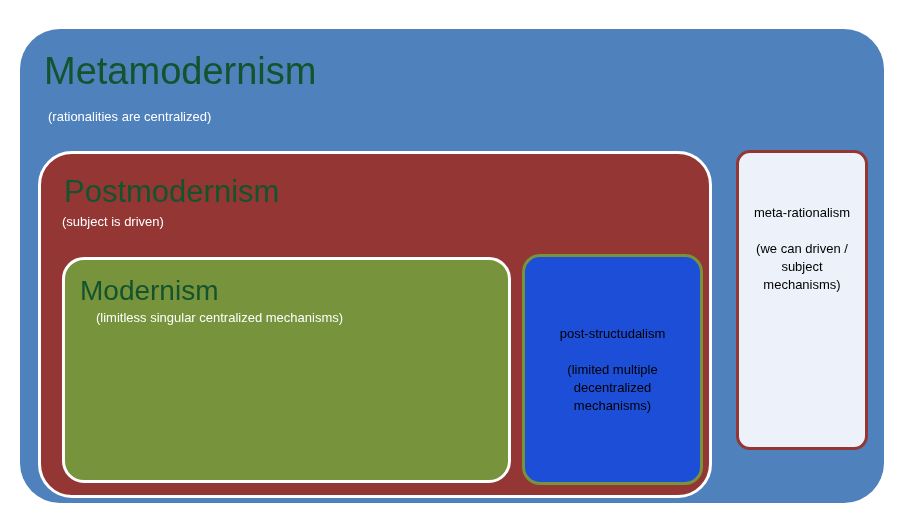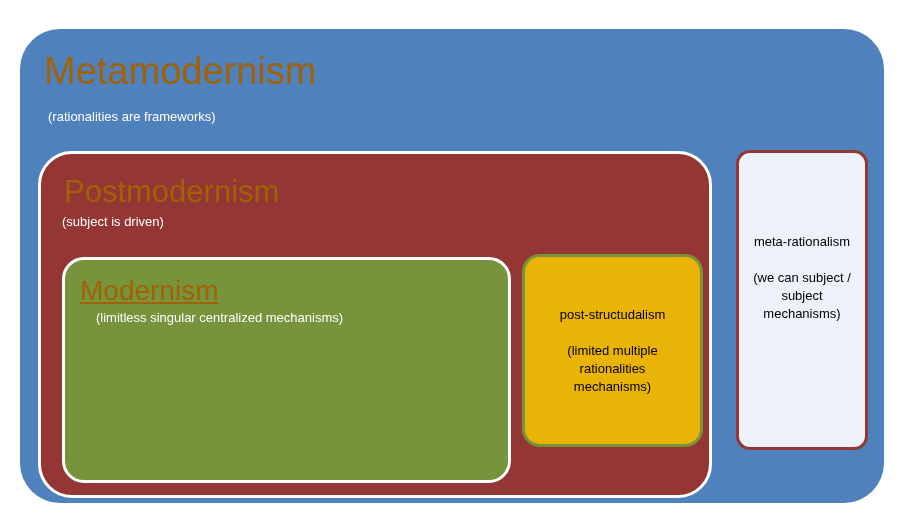--- a/index.html
+++ b/index.html
@@ -14,68 +14,68 @@
     }
     #post {
       left: 38px; top: 151px; width: 674px; height: 347px;
       background: #943634; border: 3px solid #ffffff; border-radius: 34px;
     }
     #mod {
       left: 62px; top: 257px; width: 449px; height: 226px;
       background: #77933c; border: 3px solid #ffffff; border-radius: 22px;
     }
     #poststruct {
-      left: 522px; top: 254px; width: 181px; height: 193px;
-      background: #eab308; border: 3px solid #77933c; border-radius: 18px;
+      left: 522px; top: 254px; width: 181px; height: 231px;
+      background: #1d4ed8; border: 3px solid #77933c; border-radius: 18px;
       display: flex; align-items: center; justify-content: center; text-align: center;
     }
     #metarat {
       left: 736px; top: 150px; width: 132px; height: 300px;
       background: #edf1f9; border: 3px solid #943634; border-radius: 14px;
       display: flex; justify-content: center; text-align: center;
     }
-    .title { position: absolute; color: #a16207; white-space: nowrap; }
+    .title { position: absolute; color: #14532d; white-space: nowrap; }
     .sub { position: absolute; color: #ffffff; font-size: 13px; white-space: nowrap; }
     #meta-title { left: 44px; top: 50px; font-size: 38px; }
     #meta-sub { left: 48px; top: 109px; }
     #post-title { left: 64px; top: 174px; font-size: 31px; }
     #post-sub { left: 62px; top: 214px; }
-    #mod-title { left: 80px; top: 275px; font-size: 28px; text-decoration: underline; }
+    #mod-title { left: 80px; top: 275px; font-size: 28px; }
     #mod-sub { left: 80px; top: 310px; margin-left: 16px; }
     .inner-text { color: #000000; font-size: 13px; line-height: 18px; }
     .inner-text p { margin: 0; }
     .gap { height: 18px; }
-    #metarat .inner-text { padding-top: 80px; }
+    #metarat .inner-text { padding-top: 51px; }
   </style>
 </head>
 <body>
 
 <div class="box" id="meta"></div>
 <div class="title" id="meta-title">Metamodernism</div>
-<div class="sub" id="meta-sub">(rationalities are frameworks)</div>
+<div class="sub" id="meta-sub">(rationalities are centralized)</div>
 
 <div class="box" id="post"></div>
 <div class="title" id="post-title">Postmodernism</div>
 <div class="sub" id="post-sub">(subject is driven)</div>
 
 <div class="box" id="mod"></div>
 <div class="title" id="mod-title">Modernism</div>
 <div class="sub" id="mod-sub">(limitless singular centralized mechanisms)</div>
 
 <div class="box" id="poststruct">
   <div class="inner-text">
     <p>post-structudalism</p>
     <div class="gap"></div>
     <p>(limited multiple</p>
-    <p>rationalities</p>
+    <p>decentralized</p>
     <p>mechanisms)</p>
   </div>
 </div>
 
 <div class="box" id="metarat">
   <div class="inner-text">
     <p>meta-rationalism</p>
     <div class="gap"></div>
-    <p>(we can subject /</p>
+    <p>(we can driven /</p>
     <p>subject</p>
     <p>mechanisms)</p>
   </div>
 </div>
 
 </body></html>

